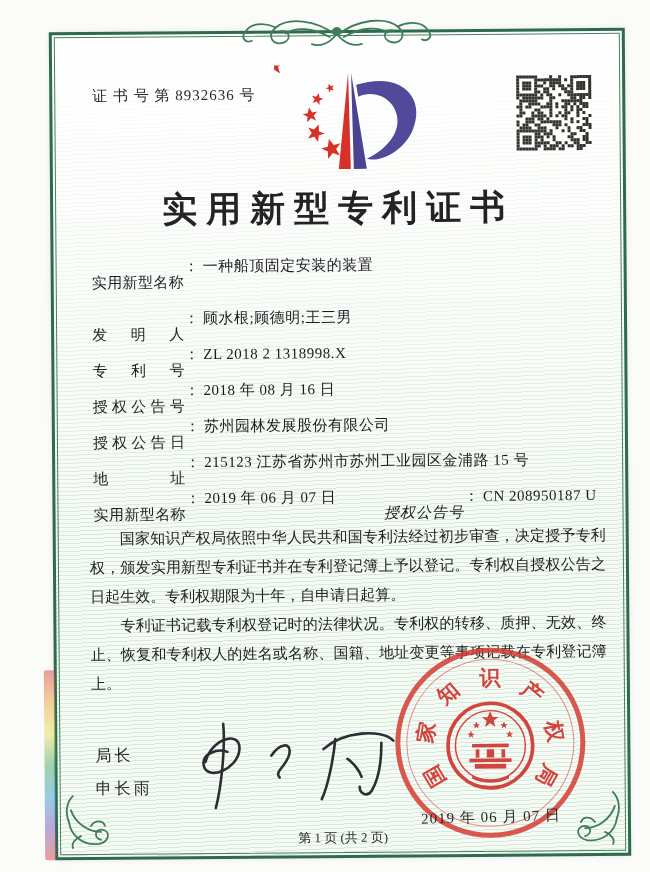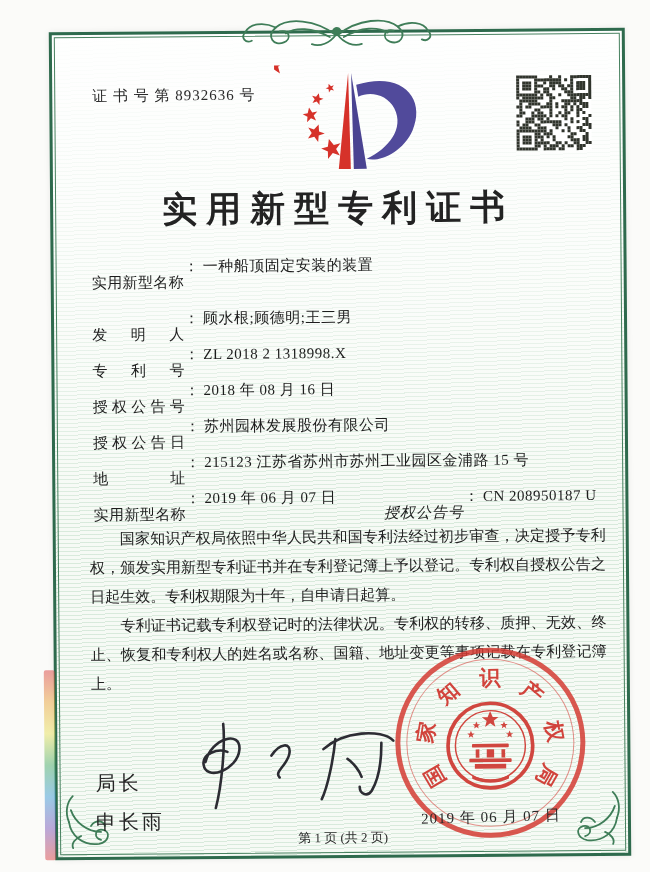--- a/index.html
+++ b/index.html
@@ -53,21 +53,21 @@
   .lab{display:inline-block;width:92px;text-align:justify;text-align-last:justify;vertical-align:top;margin-top:16px;}
   .lab.nat{width:auto;text-align-last:auto;letter-spacing:1px;font-style:italic;}
   .colon{display:inline-block;margin-right:4px;}
   .val{letter-spacing:.5px;}
   .pair2{display:inline-block;margin-left:44px;}
   
   .paras{position:absolute;left:34px;top:490px;width:516px;font-size:15px;line-height:29px;
          text-align:justify;color:#222;}
   .paras p{margin:0;text-indent:2em;}
   
-  .officer{position:absolute;left:38px;top:735px;font-size:20px;letter-spacing:3px;color:#262626;}
+  .officer{position:absolute;left:38px;top:711px;font-size:16px;letter-spacing:3px;color:#262626;}
   .officer div{margin-bottom:12px;}
   .signature{position:absolute;left:118px;top:682px;}
   .seal{position:absolute;left:338px;top:616px;width:180px;height:180px;border-radius:50%;
         border:5px solid rgba(211,59,51,.85);}
   .seal::before{content:"";position:absolute;inset:6px;border:1px solid rgba(211,59,51,.55);border-radius:50%;}
   .seal .ch{position:absolute;font-size:21px;font-weight:bold;color:rgba(206,52,45,.92);
             font-family:"Liberation Serif",serif;}
   .emblem{position:absolute;left:50%;top:50%;transform:translate(-50%,-47%);}
   .seal-date{position:absolute;left:338px;top:776px;width:190px;text-align:center;
              font-size:15px;letter-spacing:1px;color:#2a2a2a;transform:rotate(-1.2deg);}

